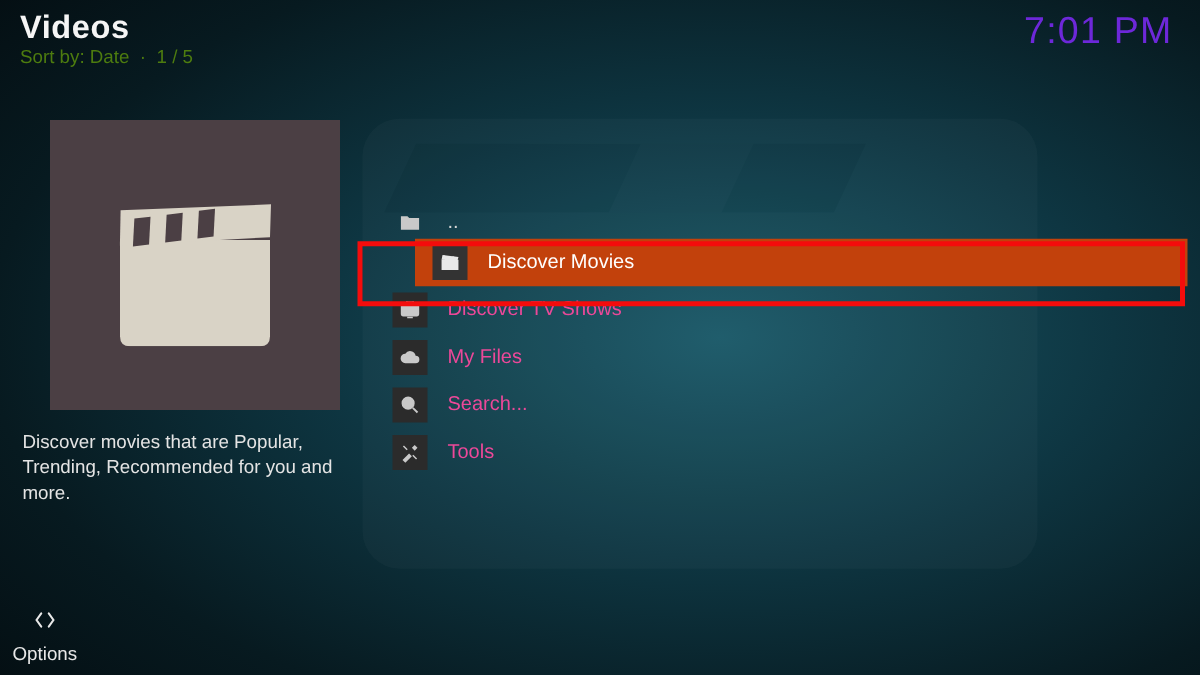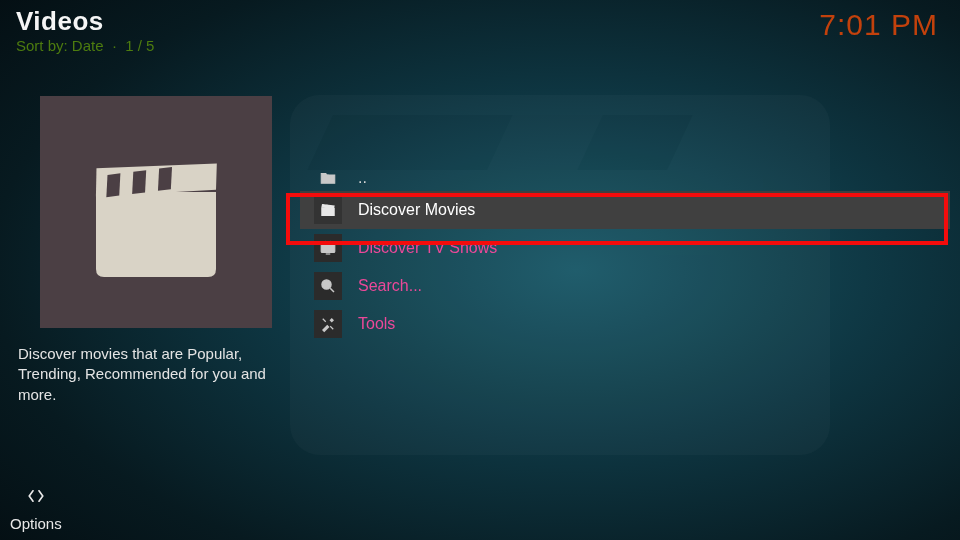--- a/index.html
+++ b/index.html
@@ -36,21 +36,21 @@
     color: #f5f5f5;
   }
   .header .title { font-size: 26px; font-weight: 700; letter-spacing: 0.5px; }
   .header .sub { font-size: 15px; color: #4d7c0f; margin-top: 0px; }
 
   .clock {
     position: absolute;
     right: 22px; top: 8px;
     font-size: 30px;
     font-weight: 300;
-    color: #c2410c;
+    color: #6d28d9;
     letter-spacing: 1px;
   }
 
   .left-panel {
     position: absolute;
     left: 16px; top: 56px;
     width: 260px;
     margin-top: 40px;
   }
   .thumbnail {
@@ -86,21 +86,21 @@
     background: #2b2b2b;
     margin-left: 14px;
     margin-right: 16px;
     display: flex;
     align-items: center;
     justify-content: center;
     flex-shrink: 0;
   }
   .row.selected .iconbox { background: #333; }
   .label { font-size: 16px; color: #ec4899; }
-  .row.selected { background: #404040; }
+  .row.selected { background: #c2410c; margin-left: 32px; }
   .row.selected .label { color: #fff; }
 
   .row.parent .iconbox { background: transparent; width: 28px; margin-left: 14px; }
   .row.parent .label { color: #d6d6d6; }
   .row.parent { height: 26px; }
 
   .highlight-box {
     position: absolute;
     border: 4px solid #f40c0c;
     left: 286px; top: 193px;
@@ -184,20 +184,28 @@
     <span class="iconbox">
       <svg viewBox="0 0 24 24">
           <rect x="3" y="6" width="18" height="12" rx="1.5" fill="none" stroke="#c9c9c9" stroke-width="1.6"></rect>
           <path d="M9 20h6" stroke="#c9c9c9" stroke-width="1.6"></path>
           <path d="M8 3l4 3 4-3" fill="none" stroke="#c9c9c9" stroke-width="1.4"></path>
         </svg>
     </span>
     <span class="label">Discover TV Shows</span>
   </div>
 
+  <div class="row">
+    <span class="iconbox">
+      <svg viewBox="0 0 24 24">
+          <path d="M7 18a5 5 0 010-10 6 6 0 0111 2 4 4 0 010 8H7z"></path>
+        </svg>
+    </span>
+    <span class="label">My Files</span>
+  </div>
 
   <div class="row">
     <span class="iconbox">
       <svg viewBox="0 0 24 24">
           <circle cx="10" cy="10" r="6" fill="none" stroke="#c9c9c9" stroke-width="2"></circle>
           <path d="M15 15l5 5" stroke="#c9c9c9" stroke-width="2"></path>
         </svg>
     </span>
     <span class="label">Search...</span>
   </div>

